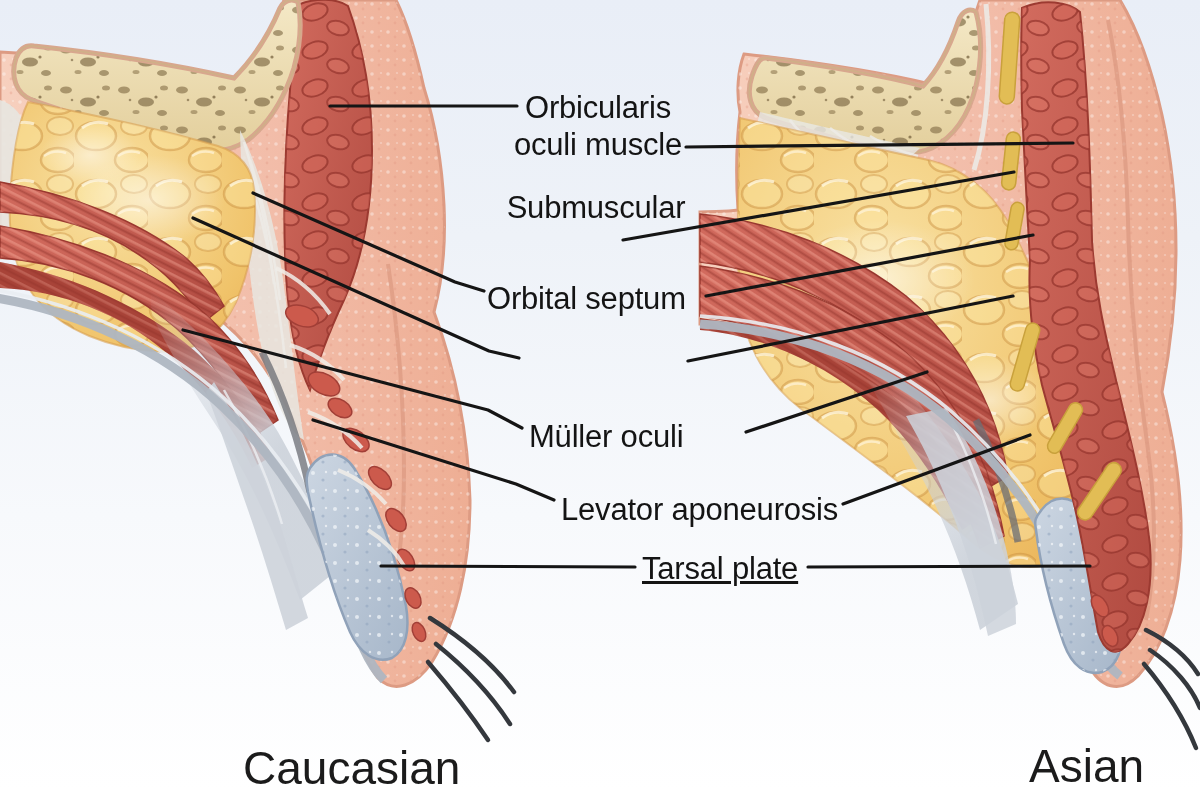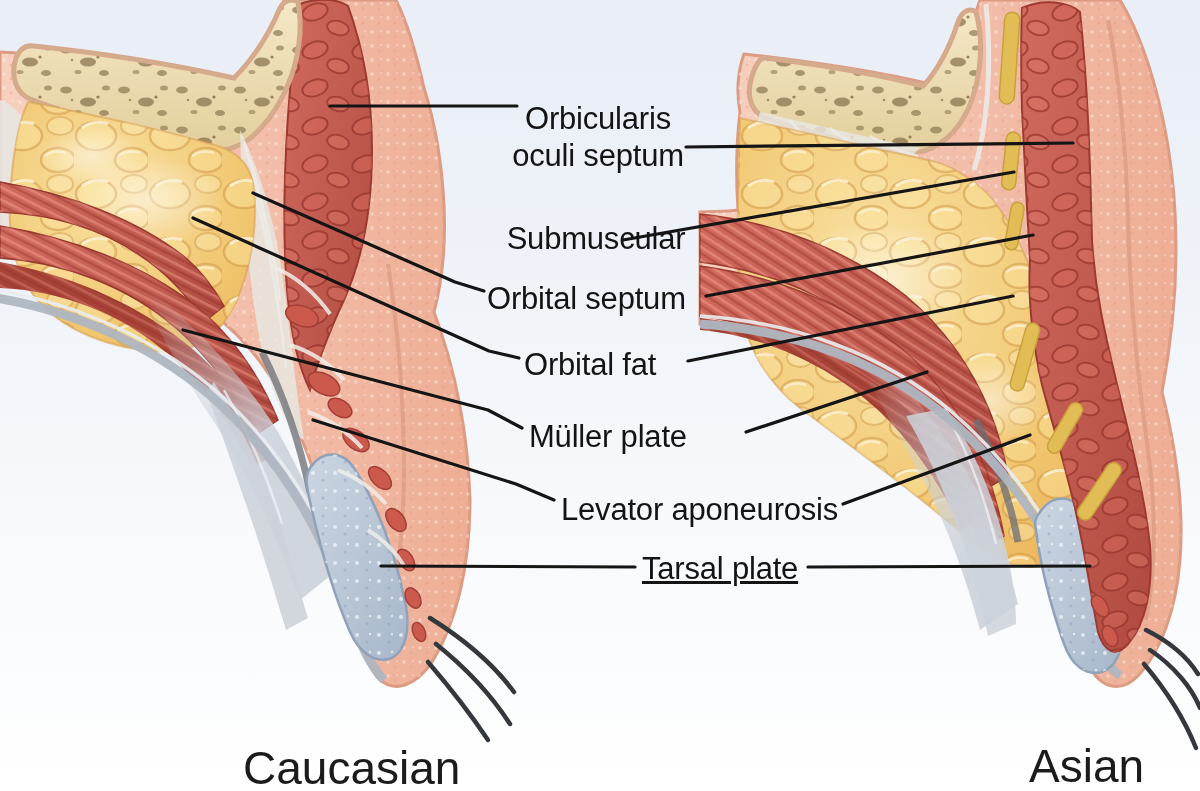--- a/index.html
+++ b/index.html
@@ -286,29 +286,28 @@
     <path d="M 688,361 L 1013,296"></path>
     <path d="M 183,330 L 488,410 L 522,428"></path>
     <path d="M 746,432 L 927,372"></path>
     <path d="M 313,420 L 516,484 L 554,500"></path>
     <path d="M 843,504 L 1030,435"></path>
     <path d="M 381,566 L 635,567"></path>
     <path d="M 808,567 L 1090,566"></path>
   </g>
 </svg>
 
-<div class="lbl two" style="left:500px;top:100px;width:196px;">
+<div class="lbl two" style="left:500px;top:89px;width:196px;">
   <div>Orbicularis</div>
-  <div>oculi septum</div>
+  <div>oculi muscle</div>
 </div>
-<div class="lbl two" style="left:498px;top:189px;width:196px;margin-top:31px;">
+<div class="lbl two" style="left:498px;top:189px;width:196px;">
   <div>Submuscular</div>
 </div>
 <div class="lbl" style="left:487px;top:280px;text-align:right;">Orbital septum</div>
-<div class="lbl" style="left:524px;top:346px;">Orbital fat</div>
-<div class="lbl" style="left:529px;top:418px;">Müller plate</div>
+<div class="lbl" style="left:529px;top:418px;">Müller oculi</div>
 <div class="lbl" style="left:561px;top:491px;">Levator aponeurosis</div>
 <div class="lbl" style="left:642px;top:550px;text-decoration:underline;">Tarsal plate</div>
 
 <div class="cap" style="left:243px;top:741px;">Caucasian</div>
 <div class="cap" style="left:1029px;top:739px;">Asian</div>
 
 </div>
 
 </body></html>

